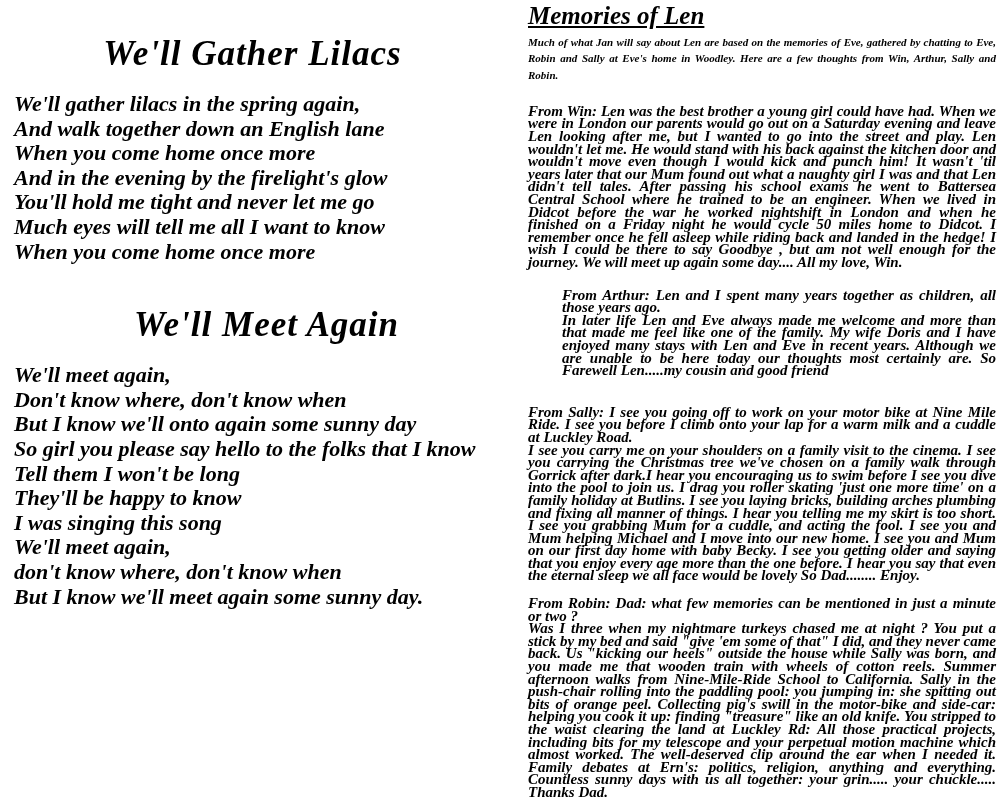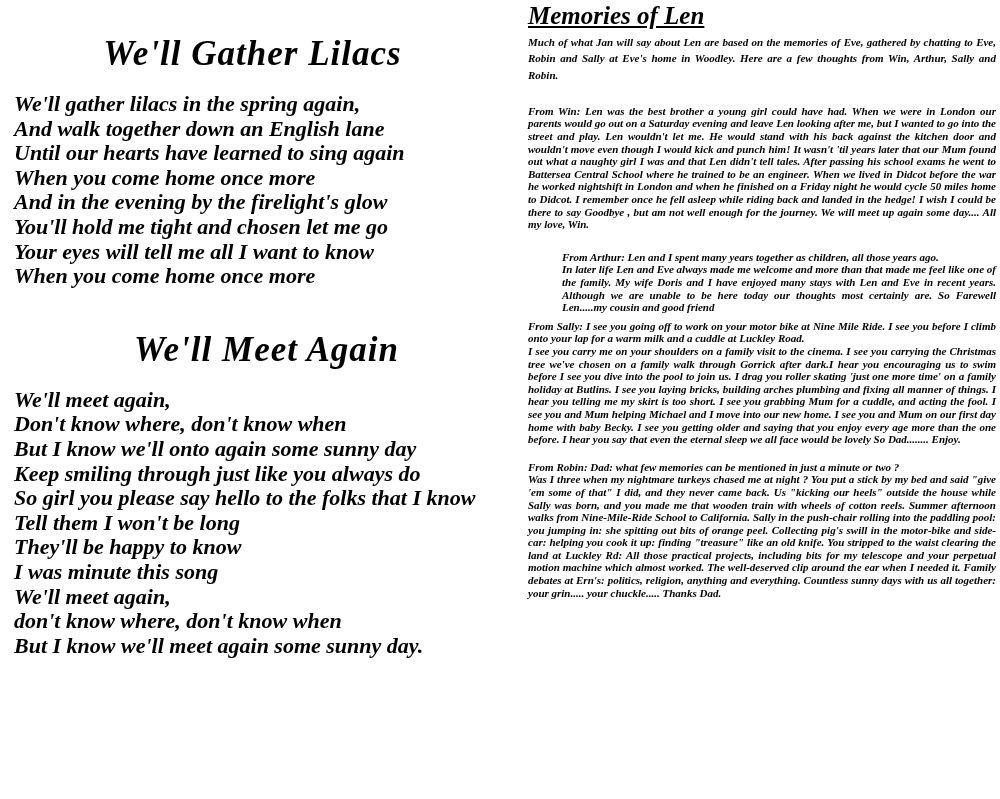--- a/index.html
+++ b/index.html
@@ -59,63 +59,61 @@
   }
   #memorial-intro {
     font-size: 11px;
     font-weight: bold;
     font-style: italic;
     line-height: 16.3px;
     text-align: justify;
     margin: 4px 0 0 0;
   }
   .memory-para {
-    font-size: 11px;
+    font-size: 15px;
     font-weight: bold;
     font-style: italic;
     line-height: 12.6px;
     text-align: justify;
     margin: 0;
   }
   #para-win    { margin-top: 22px; }
   #para-arthur { margin-top: 20px; margin-left: 34px; }
-  #para-sally  { margin-top: 6px; }
+  #para-sally  { margin-top: 29px; }
   #para-robin  { margin-top: 15px; }
   .memory-lead { display: block; }
   .memory-lead:empty { display: none; }
 </style>
 </head>
 <body>
 
 <div id="page">
 
   <div id="left-col">
 
     <h1 id="song1-title" class="song-title">We'll Gather Lilacs</h1>
     <div class="song-lines">
       <div class="song-line">We'll gather lilacs in the spring again,</div>
       <div class="song-line">And walk together down an English lane</div>
-      <div class="song-line">Until our hearts have learned to sing again</div>
       <div class="song-line">When you come home once more</div>
       <div class="song-line">And in the evening by the firelight's glow</div>
-      <div class="song-line">You'll hold me tight and chosen let me go</div>
-      <div class="song-line">Your eyes will tell me all I want to know</div>
+      <div class="song-line">You'll hold me tight and never let me go</div>
+      <div class="song-line">Much eyes will tell me all I want to know</div>
       <div class="song-line">When you come home once more</div>
     </div>
 
     <h1 id="song2-title" class="song-title">We'll Meet Again</h1>
     <div class="song-lines">
       <div class="song-line">We'll meet again,</div>
       <div class="song-line">Don't know where, don't know when</div>
       <div class="song-line">But I know we'll onto again some sunny day</div>
-      <div class="song-line">Keep smiling through just like you always do</div>
       <div class="song-line">So girl you please say hello to the folks that I know</div>
       <div class="song-line">Tell them I won't be long</div>
       <div class="song-line">They'll be happy to know</div>
-      <div class="song-line">I was minute this song</div>
+      <div class="song-line">I was singing this song</div>
       <div class="song-line">We'll meet again,</div>
       <div class="song-line">don't know where, don't know when</div>
       <div class="song-line">But I know we'll meet again some sunny day.</div>
     </div>
 
   </div>
 
   <div id="right-col">
 
     <h1 id="memorial-title">Memories of Len</h1>

